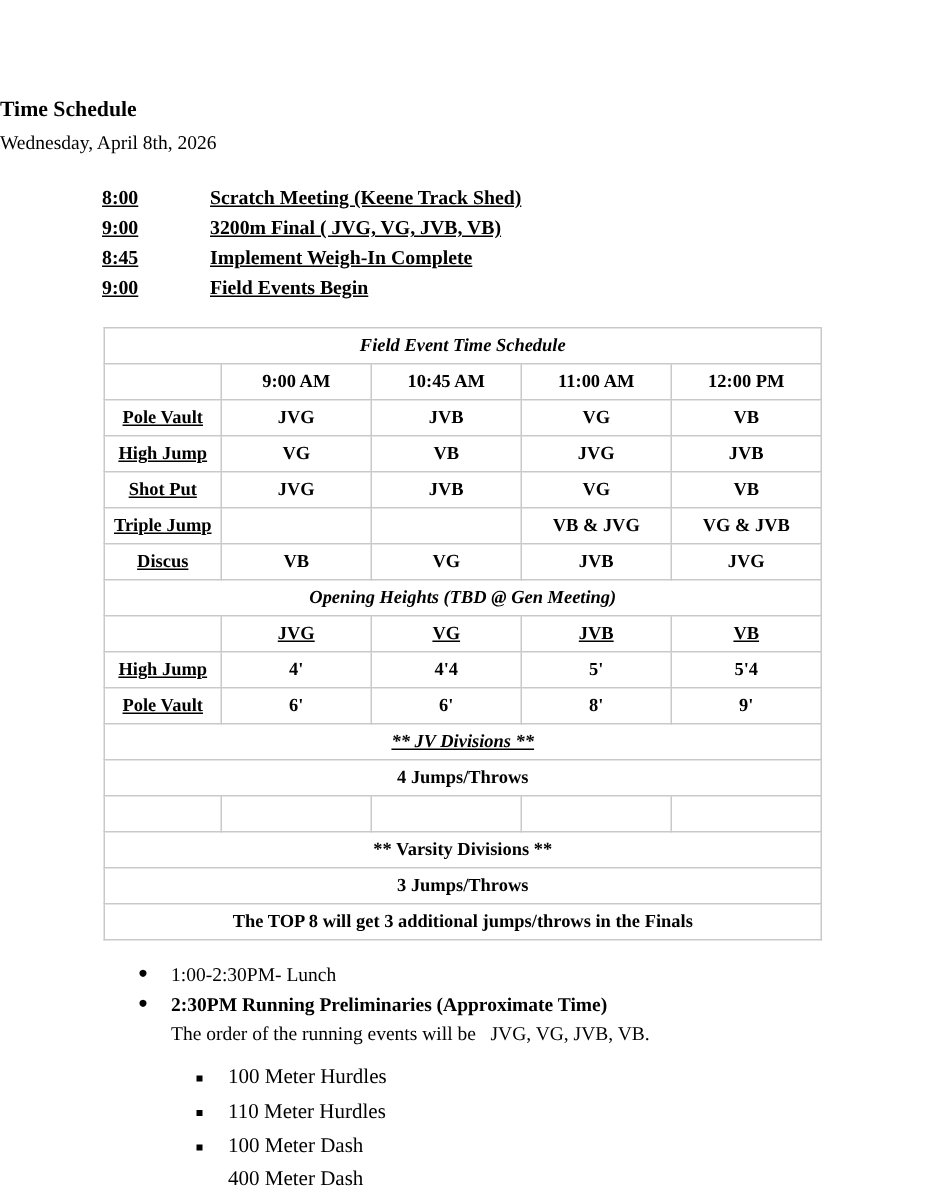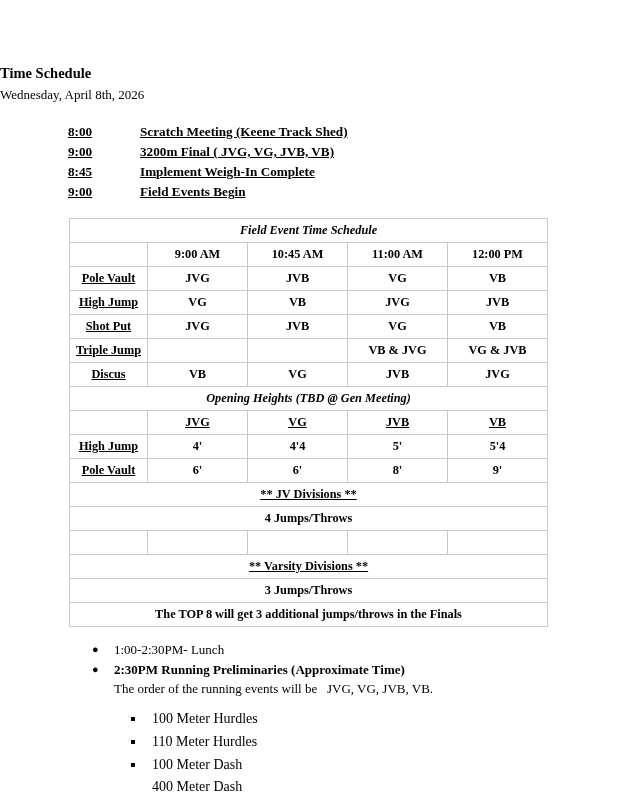--- a/index.html
+++ b/index.html
@@ -93,26 +93,26 @@
   }
   .cell-val {
     font-weight: bold;
   }
   .div-head {
     font-weight: bold;
     text-decoration: underline;
   }
   .banner-italic {
     font-weight: bold;
+    font-style: italic;
     text-decoration: underline;
     font-size: 12.6px;
   }
   .banner-bold {
     font-weight: bold;
-    text-decoration: underline;
     font-size: 12.6px;
   }
   .banner-plain {
     font-weight: bold;
     font-size: 12.6px;
   }
   .banner-finals {
     font-weight: bold;
     font-size: 12.8px;
   }

